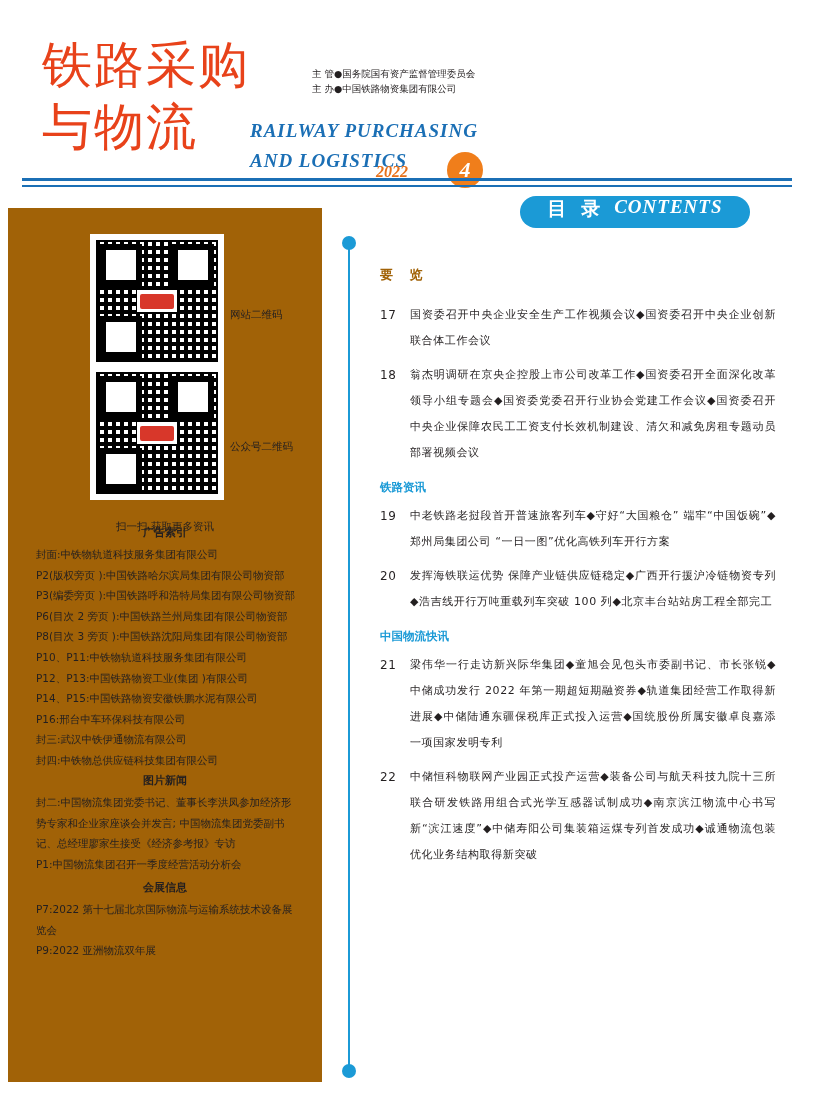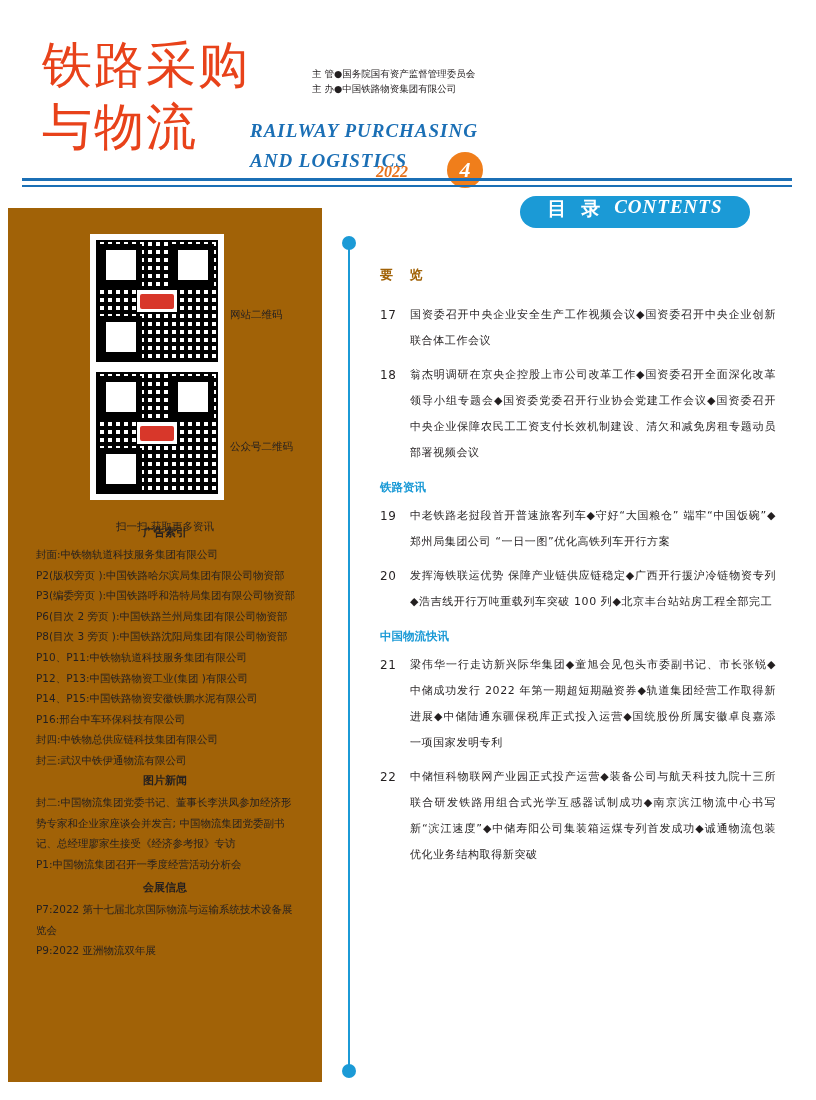--- a/index.html
+++ b/index.html
@@ -338,22 +338,22 @@
   <div class="left-list" style="top:336px;">
     <div>封面:中铁物轨道科技服务集团有限公司</div>
     <div>P2(版权旁页 ):中国铁路哈尔滨局集团有限公司物资部</div>
     <div>P3(编委旁页 ):中国铁路呼和浩特局集团有限公司物资部</div>
     <div>P6(目次 2 旁页 ):中国铁路兰州局集团有限公司物资部</div>
     <div>P8(目次 3 旁页 ):中国铁路沈阳局集团有限公司物资部</div>
     <div>P10、P11:中铁物轨道科技服务集团有限公司</div>
     <div>P12、P13:中国铁路物资工业(集团 )有限公司</div>
     <div>P14、P15:中国铁路物资安徽铁鹏水泥有限公司</div>
     <div>P16:邢台中车环保科技有限公司</div>
+    <div>封三:武汉中铁伊通物流有限公司</div>
     <div>封四:中铁物总供应链科技集团有限公司</div>
-    <div>封三:武汉中铁伊通物流有限公司</div>
   </div>
 
   <div class="sec-head" style="left:0; top:565px;">图片新闻</div>
   <div class="left-list" style="top:584px;">
     <div>封二:中国物流集团党委书记、董事长李洪凤参加经济形</div>
     <div>势专家和企业家座谈会并发言; 中国物流集团党委副书</div>
     <div>记、总经理廖家生接受《经济参考报》专访</div>
     <div>P1:中国物流集团召开一季度经营活动分析会</div>
   </div>
 

